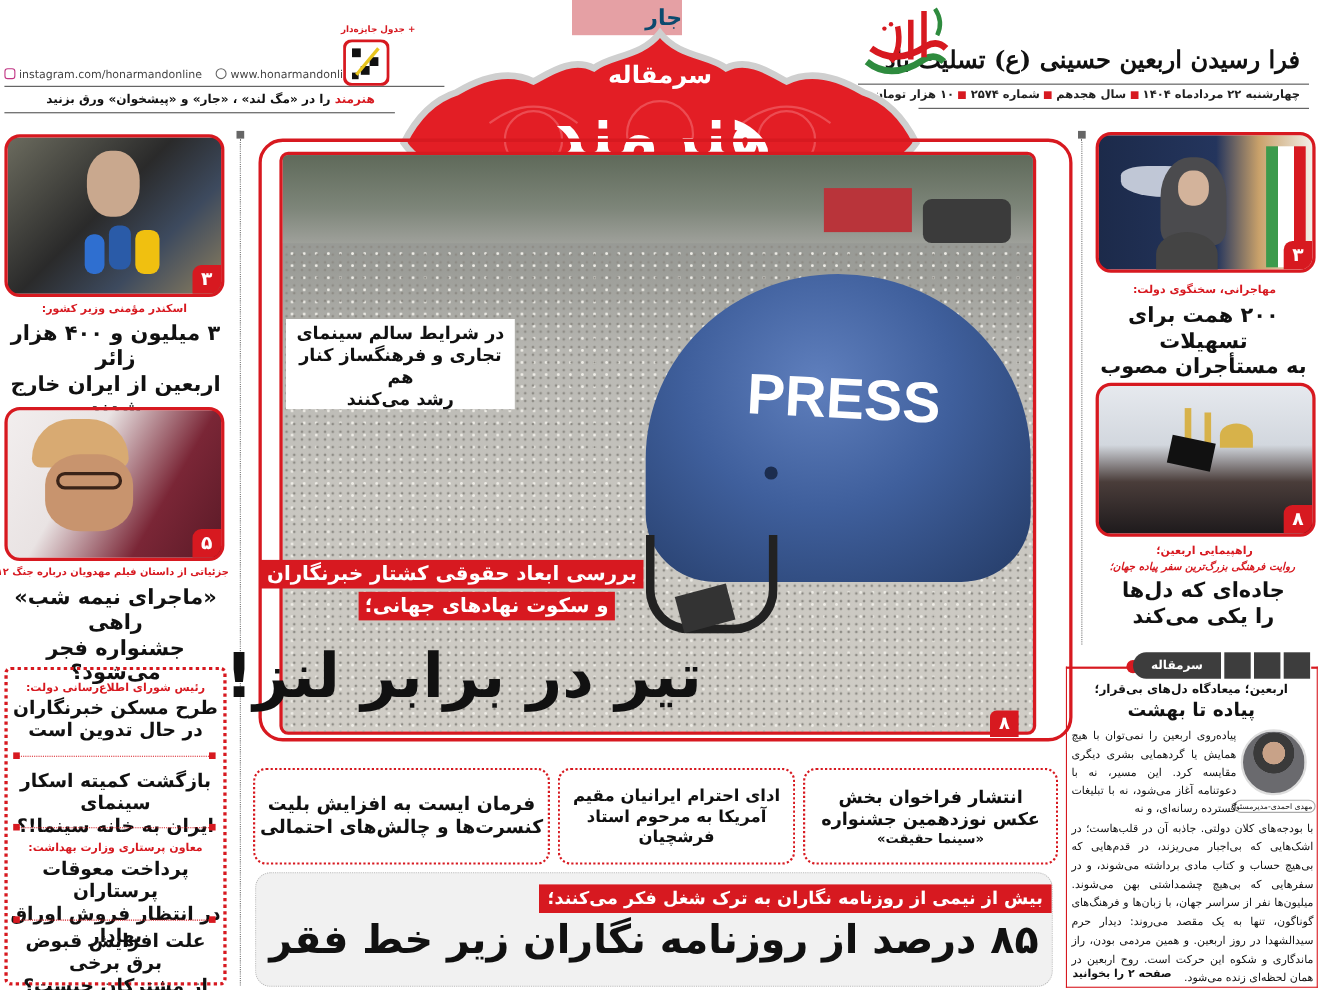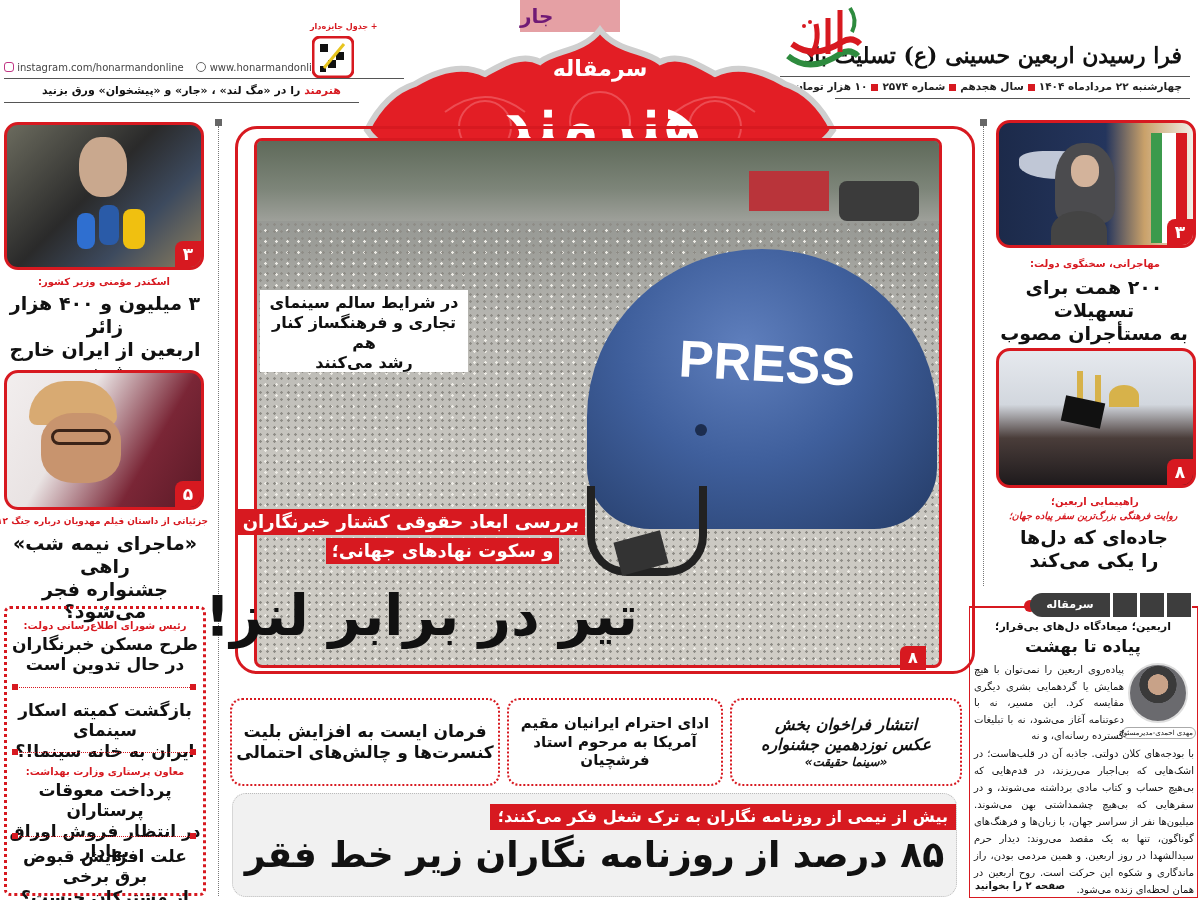--- a/index.html
+++ b/index.html
@@ -18,21 +18,21 @@
 
   .logo-iran { position: absolute; left: 780px; top: 4px; width: 86px; height: 72px; }
   .sites-line { position: absolute; left: 4px; top: 62px; font-size: 10px; color: #444; white-space: nowrap; direction: ltr; }
   .promo-line { position: absolute; left: 6px; top: 84px; font-size: 11px; font-weight: bold; color: #111; white-space: nowrap; direction: rtl; margin-left: 36px; }
   .promo-line .red { color: #d71920; }
   .crossword { position: absolute; left: 312px; top: 36px; width: 42px; height: 42px; }
   .crossword-label { position: absolute; left: 310px; top: 22px; font-size: 8px; color: #d71920; font-weight: bold; white-space: nowrap; }
 
   
   .masthead { position: absolute; left: 355px; top: 22px; width: 490px; height: 225px; }
-  .jar-badge { position: absolute; left: 552px; top: 0; width: 100px; height: 32px; background: #e5a0a4; color: #701a75; font-size: 20px; font-weight: bold; text-align: left; line-height: 32px; }
+  .jar-badge { position: absolute; left: 552px; top: 0; width: 100px; height: 32px; background: #e5a0a4; color: #0c4a6e; font-size: 20px; font-weight: bold; text-align: right; line-height: 32px; }
   .photo-box { position: absolute; border: 3px solid #d71920; border-radius: 14px; overflow: hidden; }
   .page-num { position: absolute; right: 0; bottom: 0; width: 26px; height: 26px; background: #d71920; color: #fff; font-weight: bold; font-size: 17px; text-align: center; line-height: 26px; border-top-left-radius: 8px; }
   .kicker { font-size: 10px; font-weight: bold; color: #d71920; text-align: center; white-space: nowrap; }
   .headline { font-weight: bold; color: #111; text-align: center; line-height: 1.2; }
 
   .dotted-box { position: absolute; border: 3px dotted #d71920; border-radius: 6px; }
   .dot-sep { position: absolute; left: 10px; right: 10px; height: 0; border-top: 1.5px dotted #d71920; }
   .dot-sep::before, .dot-sep::after { content: ""; position: absolute; top: -4px; width: 6px; height: 6px; background: #d71920; }
   .dot-sep::before { left: -2px; } .dot-sep::after { right: -2px; }
 
@@ -205,21 +205,21 @@
   <div>رشد می‌کنند</div>
 </div>
 
 <div class="abs" style="left:300px; top:509px; width:285px; text-align:center;">
   <div><span class="red-kicker">بررسی ابعاد حقوقی کشتار خبرنگاران</span></div>
   <div style="margin-top:3px;"><span class="red-kicker">و سکوت نهادهای جهانی؛</span></div>
 </div>
 <div class="big-headline">تیر در برابر لنز!</div>
 <div class="abs" style="left:900px; top:646px; width:26px; height:24px; background:#d71920; color:#fff; font-weight:bold; font-size:16px; text-align:center; line-height:24px; border-top-left-radius:6px;">۸</div>
 
-<div class="teaser" style="left:730px; width:232px; font-size:16px;font-style:italic;">
+<div class="teaser" style="left:730px; width:232px; font-size:16px;">
   <div>
     <div>انتشار فراخوان بخش</div>
     <div>عکس نوزدهمین جشنواره</div>
     <div style="font-size:12px;">«سینما حقیقت»</div>
   </div>
 </div>
 <div class="teaser" style="left:507px; width:216px; font-size:15px;">
   <div>
     <div>ادای احترام ایرانیان مقیم</div>
     <div>آمریکا به مرحوم استاد فرشچیان</div>

